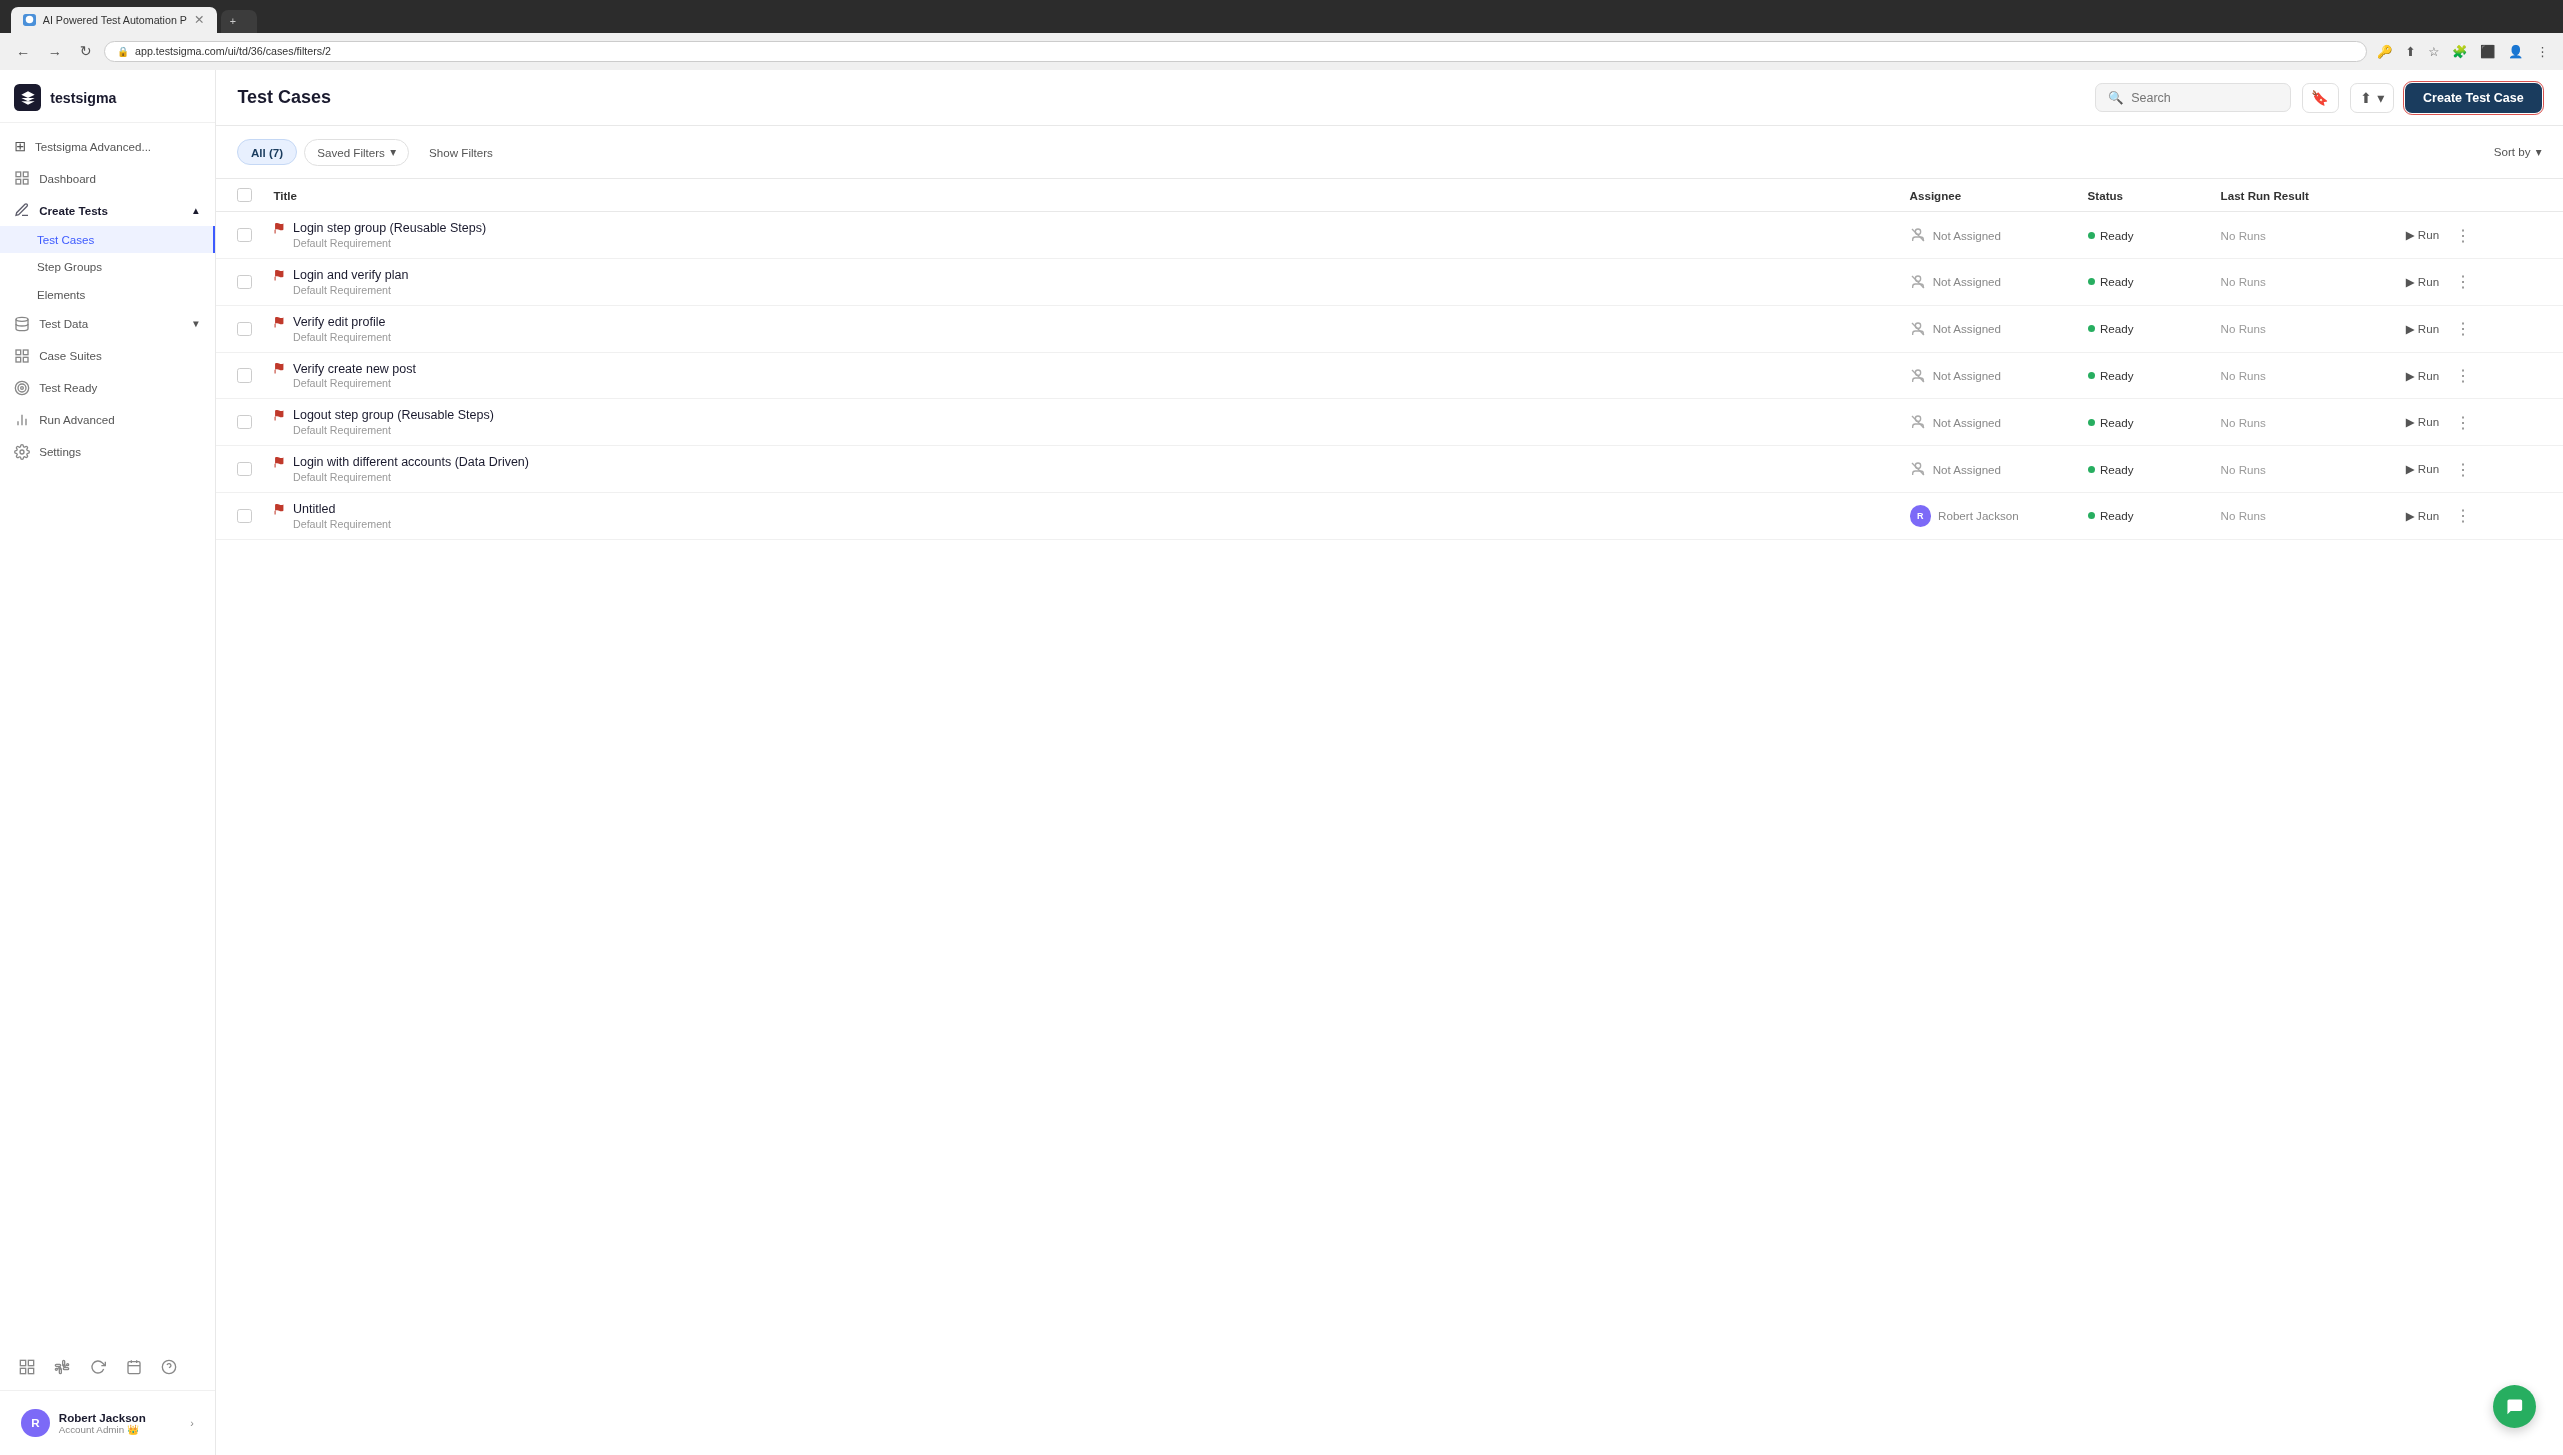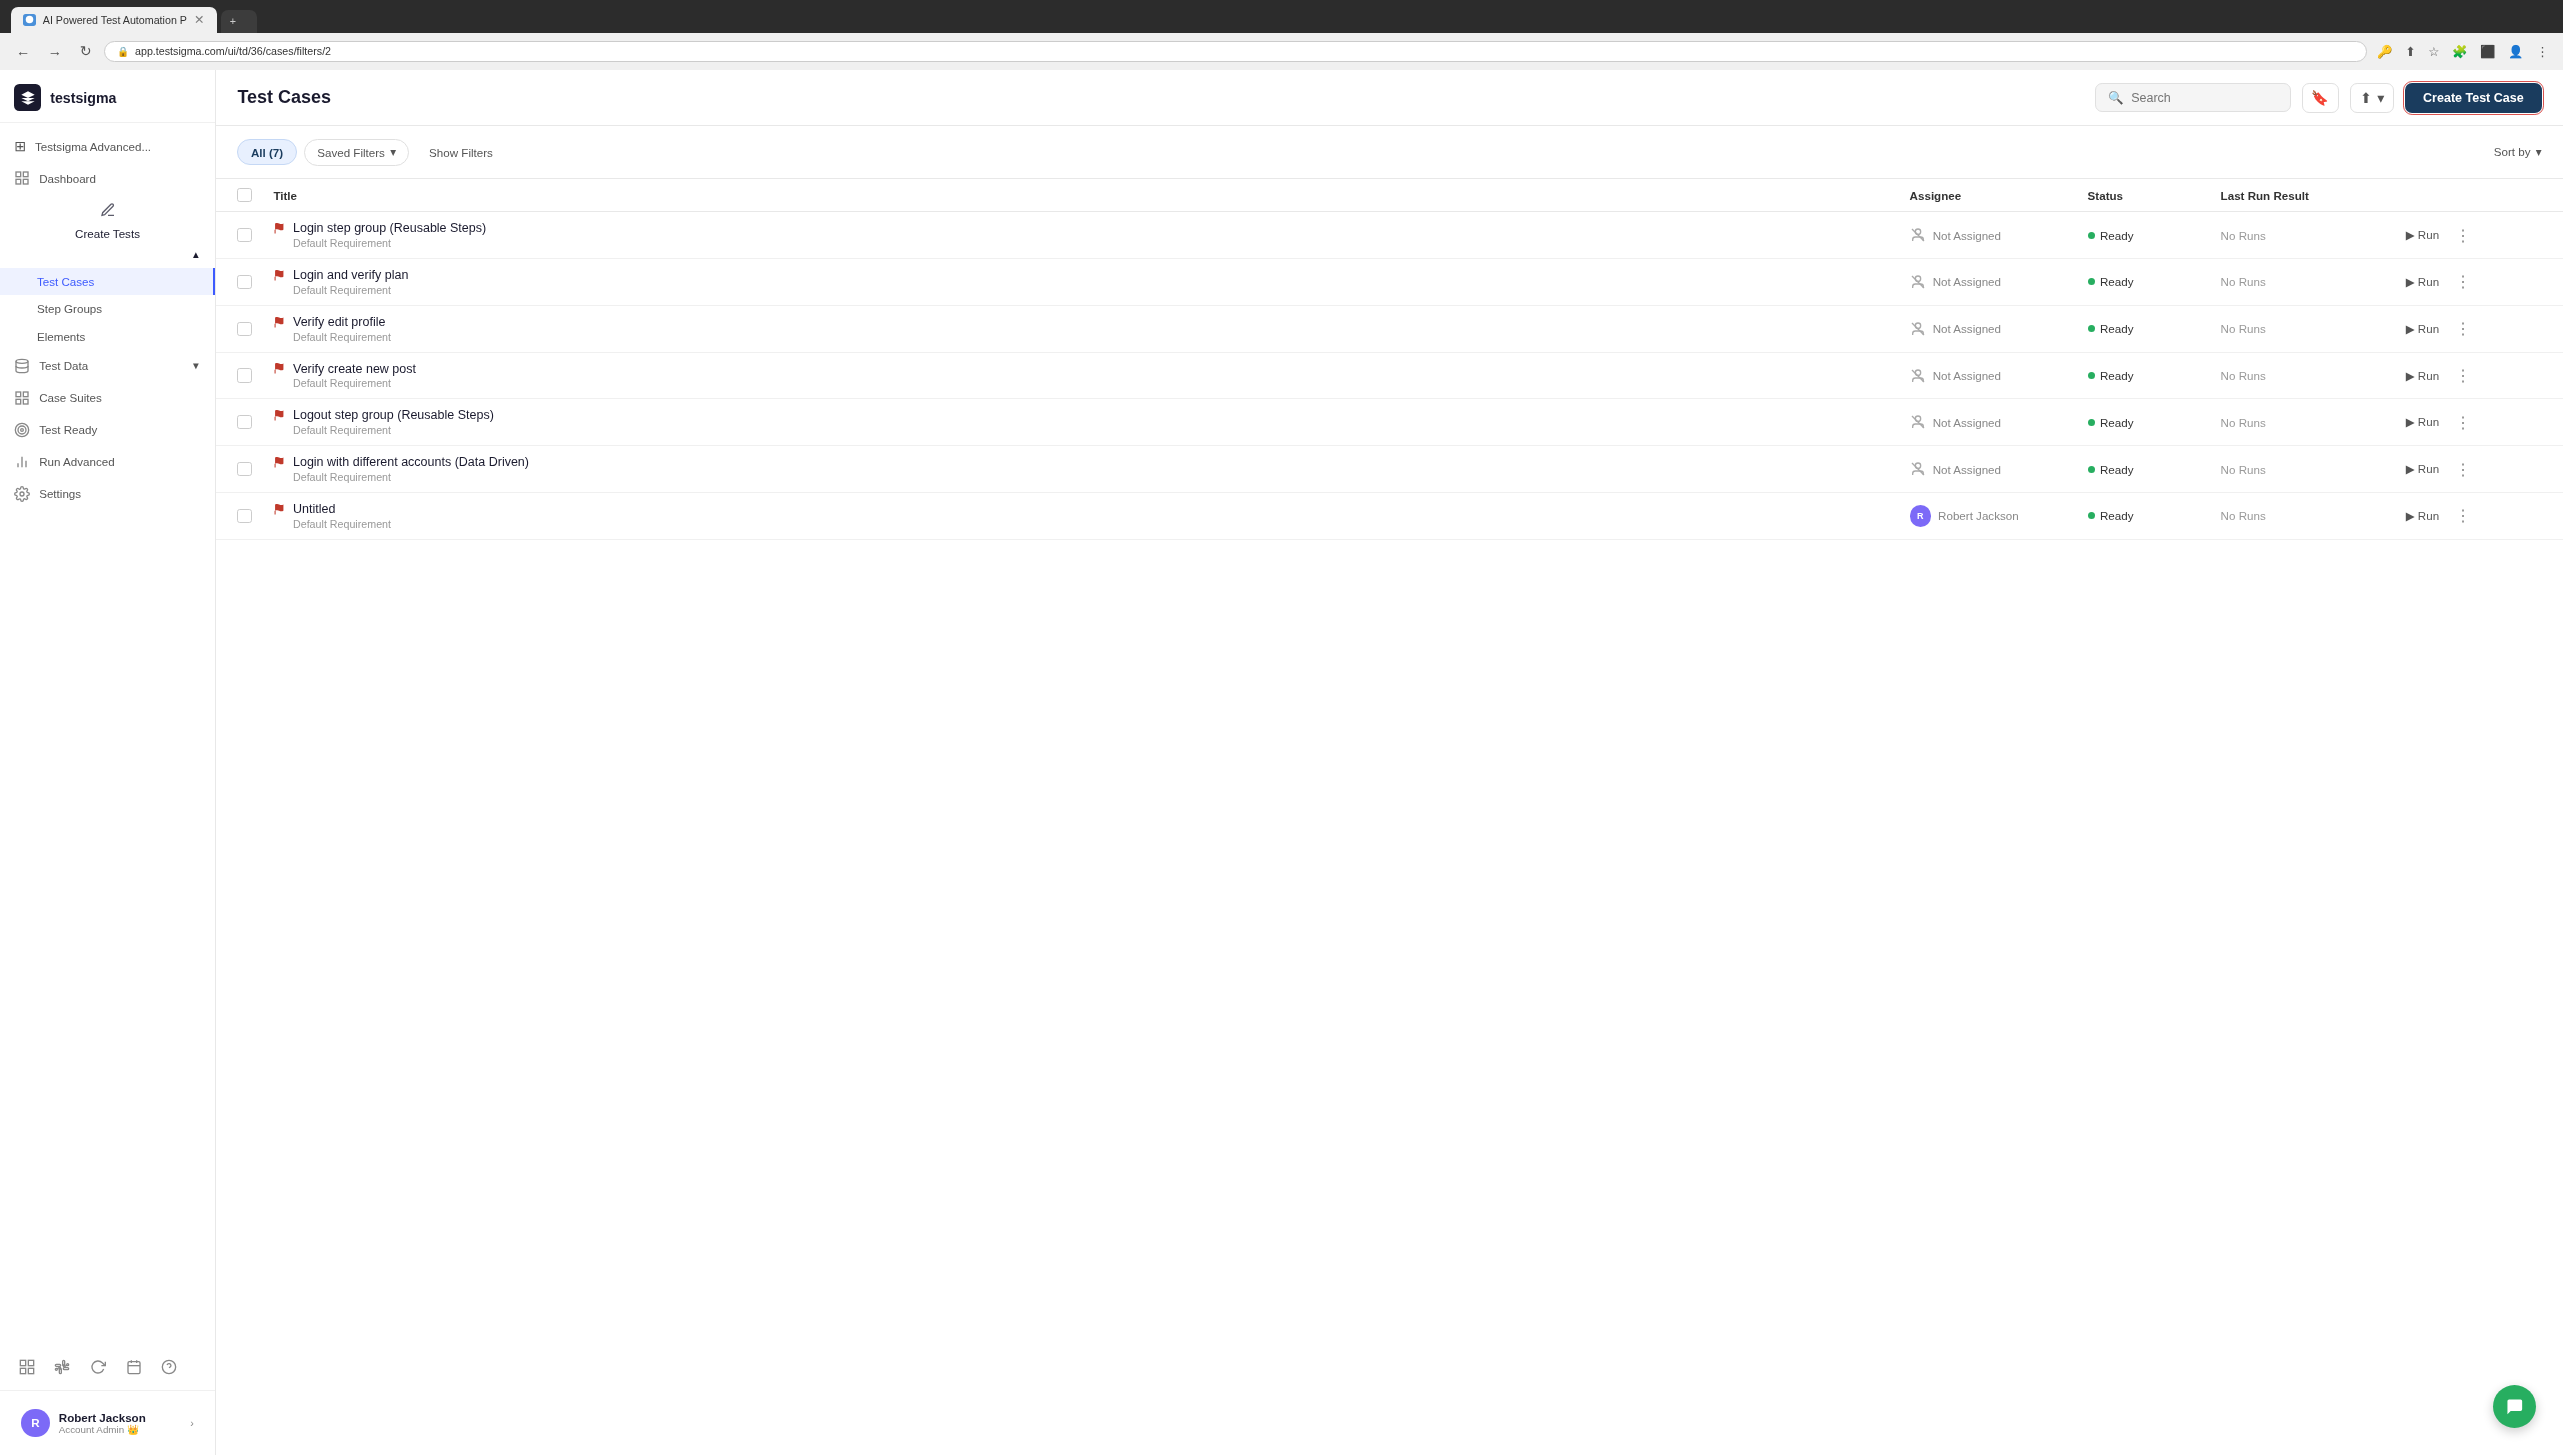--- a/index.html
+++ b/index.html
@@ -25,21 +25,21 @@
 
     
     .sidebar { width: 216px; background: white; border-right: 0.9px solid #e8e8e8; display: flex; flex-direction: column; flex-shrink: 0; }
     .sidebar-logo { padding: 14.2px 14.2px 10.7px; display: flex; align-items: center; gap: 9px; border-bottom: 0.9px solid #f0f0f0; }
     .sidebar-logo-icon { width: 27px; height: 27px; background: #1a1a2e; border-radius: 5.3px; display: flex; align-items: center; justify-content: center; }
     .sidebar-logo-icon svg { width: 16px; height: 16px; fill: white; }
     .sidebar-logo-text { font-size: 14.2px; font-weight: 600; color: #1a1a2e; }
 
     .sidebar-nav { flex: 1; padding: 7.1px 0; overflow-y: auto; }
     .nav-item { display: flex; align-items: center; gap: 9px; padding: 8px 14.2px; cursor: pointer; color: #555; font-size: 11.6px; border-radius: 0; }
-    .nav-item.active { color: #1a1a2e; font-weight: 400; flex-direction: column; }
+    .nav-item.active { color: #1a1a2e; font-weight: 700; }
     .nav-item .nav-icon { width: 16px; height: 16px; flex-shrink: 0; opacity: 0.7; }
     .nav-item .nav-chevron { margin-left: auto; font-size: 9.8px; }
 
     .nav-sub-item { display: flex; align-items: center; gap: 9px; padding: 7.1px 14.2px 7.1px 37px; cursor: pointer; color: #555; font-size: 11.6px; }
     .nav-sub-item.active { background: #eef2ff; color: #3d5afe; font-weight: 500; border-right: 2.7px solid #3d5afe; }
 
     .sidebar-bottom { padding: 10.7px 14.2px; border-top: 0.9px solid #f0f0f0; }
     .sidebar-tools { display: flex; gap: 10.7px; padding: 7.1px 14.2px 10.7px; }
     .sidebar-tool { width: 25px; height: 25px; display: flex; align-items: center; justify-content: center; cursor: pointer; color: #888; font-size: 14.2px; }
     .user-profile { display: flex; align-items: center; gap: 9px; padding: 7.1px; border-radius: 7.1px; cursor: pointer; }

